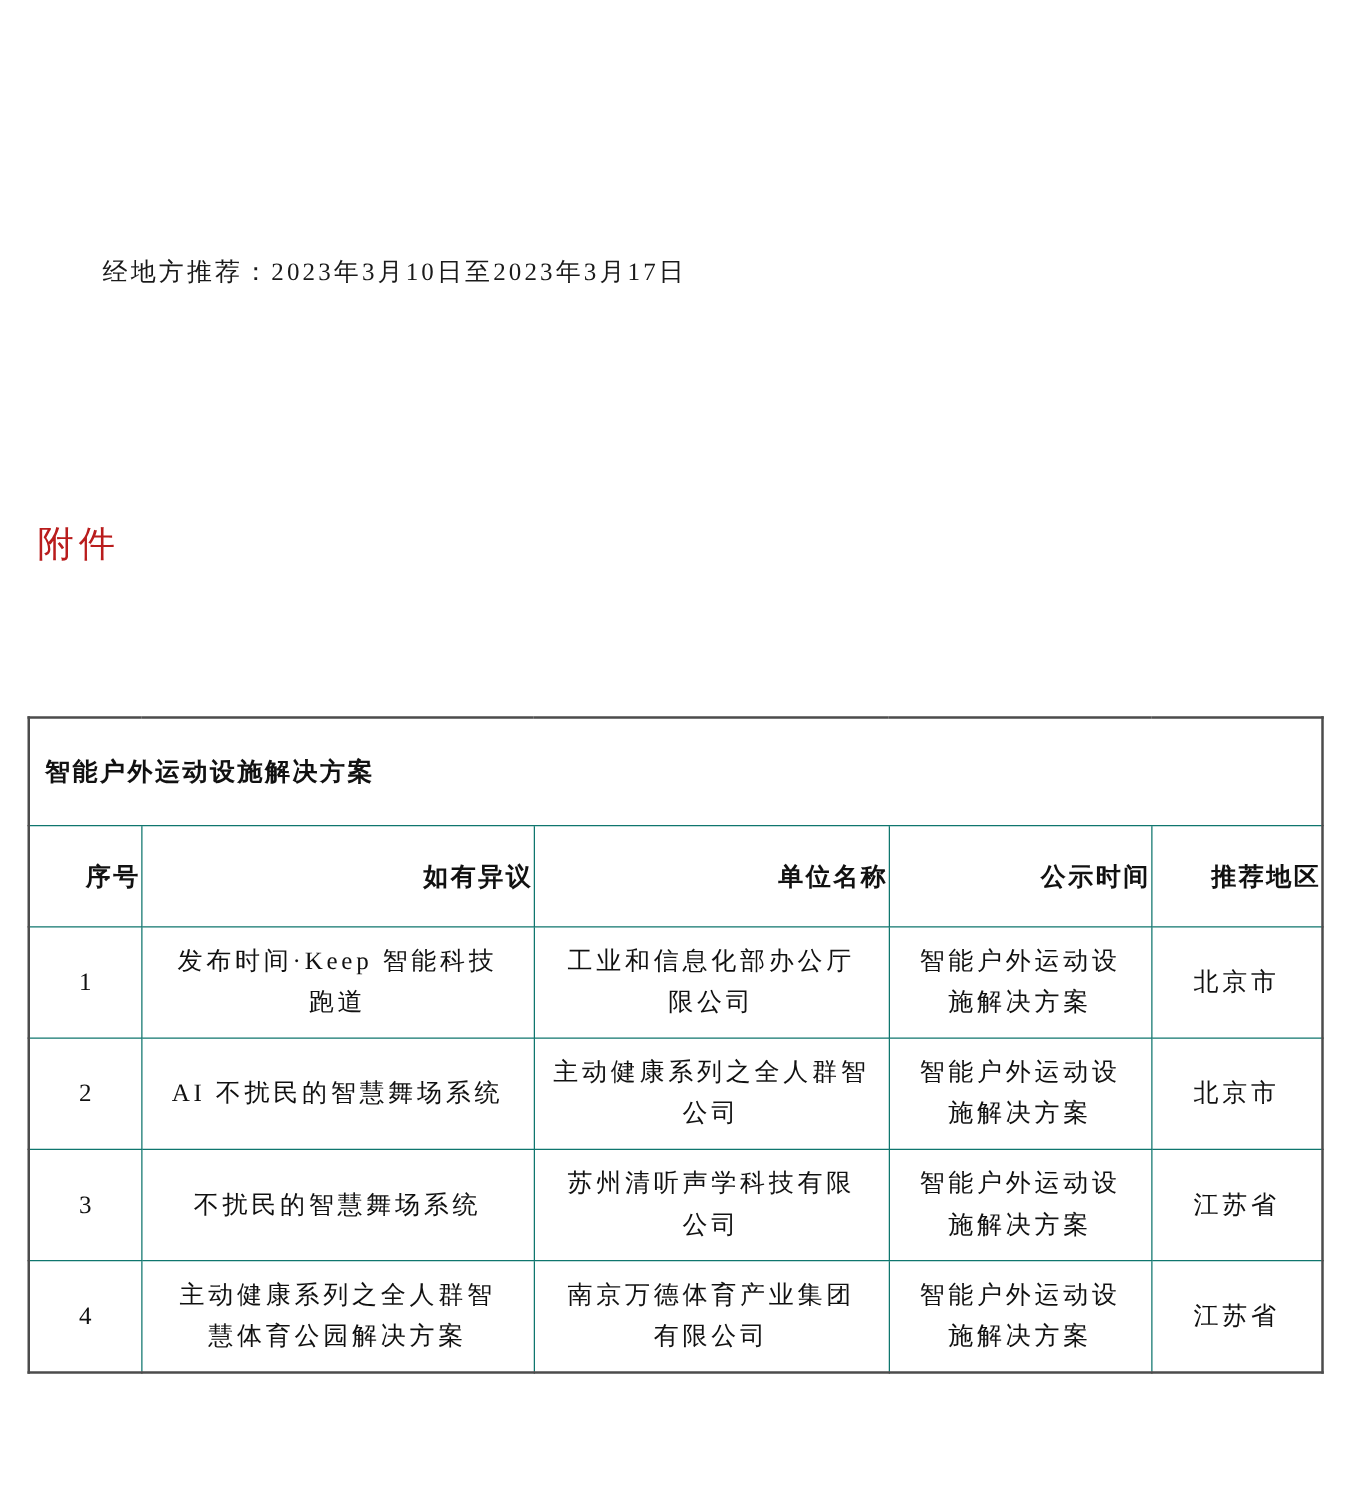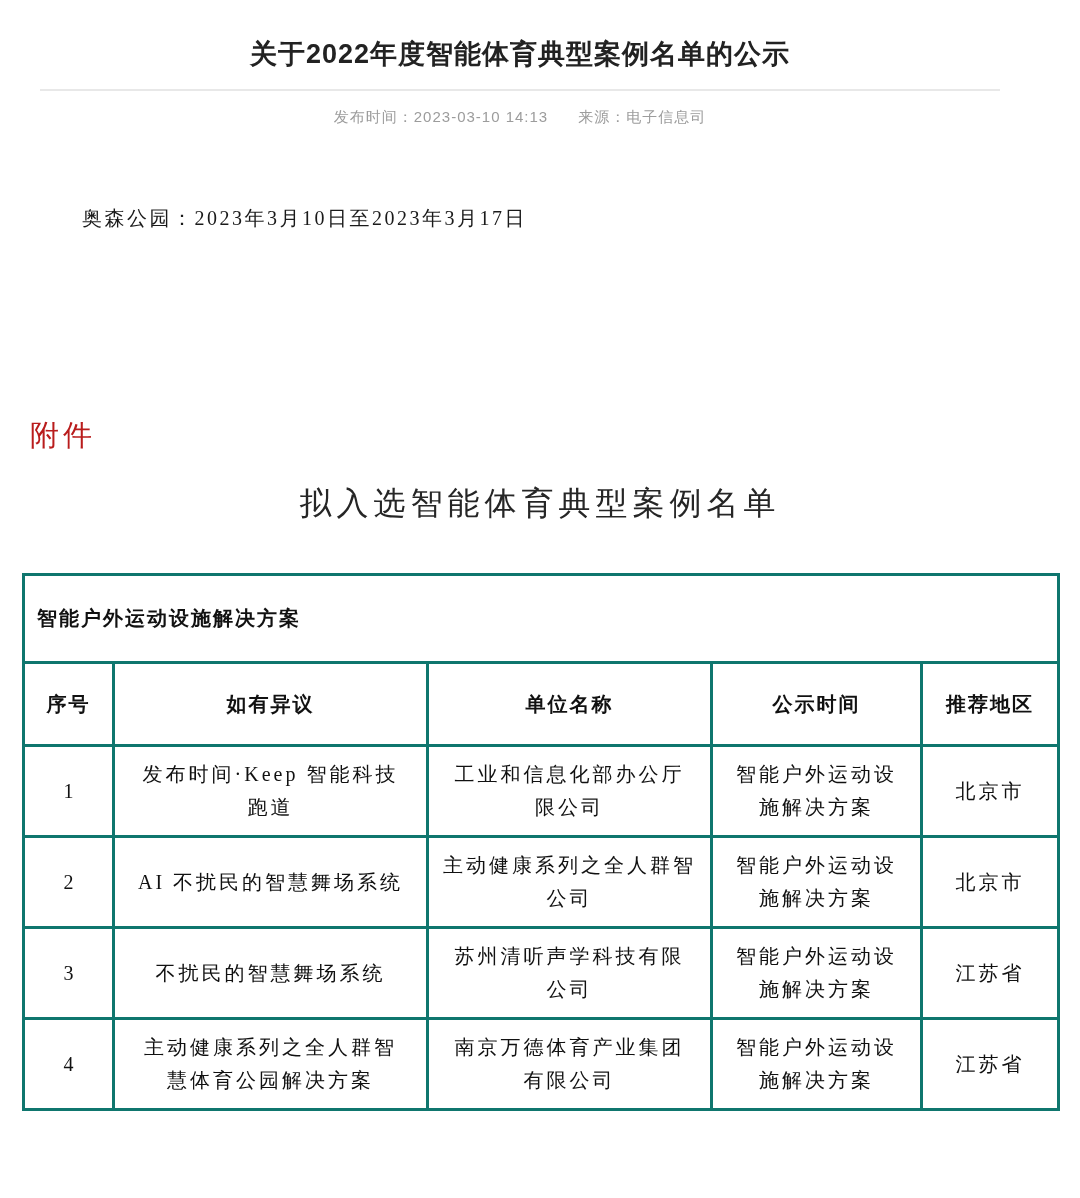--- a/index.html
+++ b/index.html
@@ -92,71 +92,62 @@
     left: 22px;
     top: 573px;
     width: 1035px;
     border-collapse: collapse;
     table-layout: fixed;
     border: 2px solid #4c4c4c;
     font-size: 20px;
     color: #111111;
   }
   .case-table th, .case-table td {
-    border: 3px solid #0f766e;
+    border: 1px solid #0f766e;
     padding: 0;
   }
   .group-row td {
     height: 85px;
     font-weight: 700;
     text-align: left;
     padding-left: 12px;
     letter-spacing: 2px;
     vertical-align: middle;
   }
   .head-row th {
     height: 80px;
     font-weight: 700;
-    text-align: center;
+    text-align: right;
     letter-spacing: 2px;
     vertical-align: middle;
   }
   .data-row td {
     height: 88px;
     text-align: center;
     vertical-align: middle;
     line-height: 33px;
     letter-spacing: 3px;
     white-space: pre-line;
   }
   .data-row td.c-no {
     letter-spacing: 0;
   }
 </style>
 </head>
 <body>
 
 <div class="page">
 
-  <header class="doc-header">
-    <h1 class="doc-title">关于2022年度智能体育典型案例名单的公示</h1>
-    <div class="title-divider"></div>
-    <div class="doc-meta">
-      <span>发布时间：2023-03-10 14:13</span>
-      <span>来源：电子信息司</span>
-    </div>
-  </header>
 
   <section class="doc-body">
-    <p class="body-para">奥森公园：2023年3月10日至2023年3月17日</p>
+    <p class="body-para">经地方推荐：2023年3月10日至2023年3月17日</p>
   </section>
 
   <div class="attachment-label">附件</div>
 
-  <h2 class="list-title">拟入选智能体育典型案例名单</h2>
 
   <table class="case-table">
     <colgroup>
       <col style="width:90px">
       <col style="width:314px">
       <col style="width:284px">
       <col style="width:210px">
       <col style="width:137px">
     </colgroup>
     <tbody>

